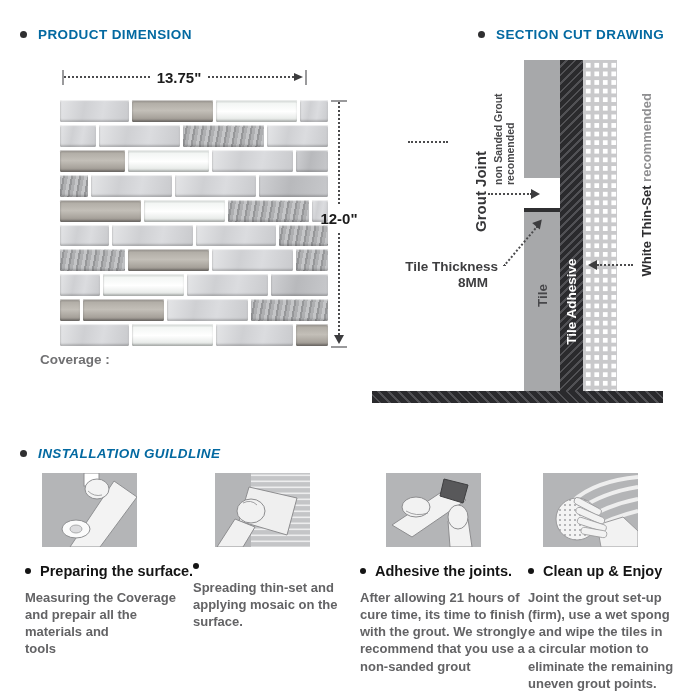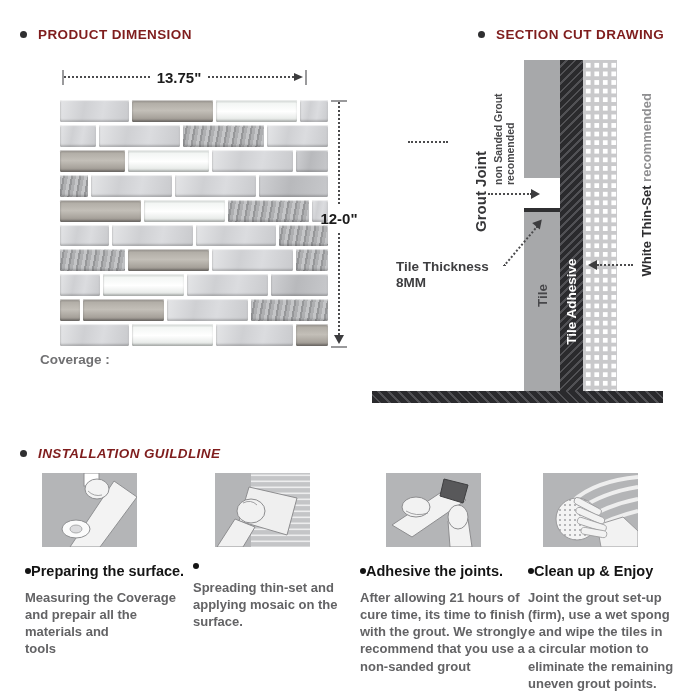--- a/index.html
+++ b/index.html
@@ -1,20 +1,20 @@
 <!DOCTYPE html>
 <html><head>
 <meta charset="utf-8">
 <style>
   html,body{margin:0;padding:0;background:#fff;}
   #stage{position:relative;width:700px;height:700px;background:#fff;overflow:hidden;
          font-family:"Liberation Sans",sans-serif;font-weight:700;}
   .hdr{position:absolute;display:flex;align-items:center;gap:11px;}
   .hdr .dot{width:7px;height:7px;border-radius:50%;background:#2f2f31;flex:0 0 auto;}
-  .hdr .txt{font-size:13.5px;letter-spacing:.4px;color:#7f1d1d;}
+  .hdr .txt{font-size:13.5px;letter-spacing:.4px;color:#0369a1;}
 
   
   .dim-h{position:absolute;left:62px;top:68px;width:245px;height:18px;display:flex;align-items:center;}
   .dim-h .tick{width:2px;height:15px;background:#9a9a9c;flex:0 0 auto;}
   .dim-h .seg{flex:1;border-top:2px dotted #4b4b4d;height:0;}
   .dim-h .lbl{font-size:15px;color:#1c1c1c;padding:0 7px;white-space:nowrap;}
   .dim-h .arr{width:0;height:0;border-left:9px solid #3c3c3e;border-top:4.5px solid transparent;border-bottom:4.5px solid transparent;margin-right:2px;}
 
   
   .dim-v{position:absolute;left:328px;top:100px;width:22px;height:248px;display:flex;flex-direction:column;align-items:center;}
@@ -48,26 +48,26 @@
   .arr-r{width:0;height:0;border-left:9px solid #3c3c3e;border-top:5px solid transparent;border-bottom:5px solid transparent;}
   .arr-l{width:0;height:0;border-right:9px solid #3c3c3e;border-top:5px solid transparent;border-bottom:5px solid transparent;}
 
   .lbl-grout{font-size:15px;color:#363638;text-align:center;}
   .lbl-note{font-size:10.5px;color:#48484a;text-align:left;}
   .lbl-tile{font-size:13.5px;color:#47474a;text-align:center;}
   .lbl-adh{font-size:13.5px;color:#ffffff;text-align:center;}
   .lbl-thin{font-size:13px;text-align:center;}
   .lbl-thin .b{color:#2e2e30;}
   .lbl-thin .g{color:#8f8f91;}
-  .lbl-thick{font-size:13.5px;color:#3e3e40;text-align:left;line-height:1.18;}
+  .lbl-thick{font-size:13.5px;color:#3e3e40;text-align:right;line-height:1.18;}
 
   
   .step{position:absolute;top:473px;width:168px;}
   .step .pic{width:95px;height:74px;display:block;}
-  .step .cap{display:flex;align-items:center;margin-top:16px;}
+  .step .cap{display:flex;align-items:center;gap:9px;margin-top:16px;}
   .step .cap .dot{width:6px;height:6px;border-radius:50%;background:#141414;flex:0 0 auto;}
   .step .cap .t{font-size:14.5px;color:#141414;white-space:nowrap;}
   .step .body{margin-top:10px;font-size:13px;color:#636365;line-height:1.32;white-space:pre-line;}
 </style>
 </head>
 <body>
 
 <div id="stage">
 
   <div class="hdr" style="left:20px;top:27px;">

